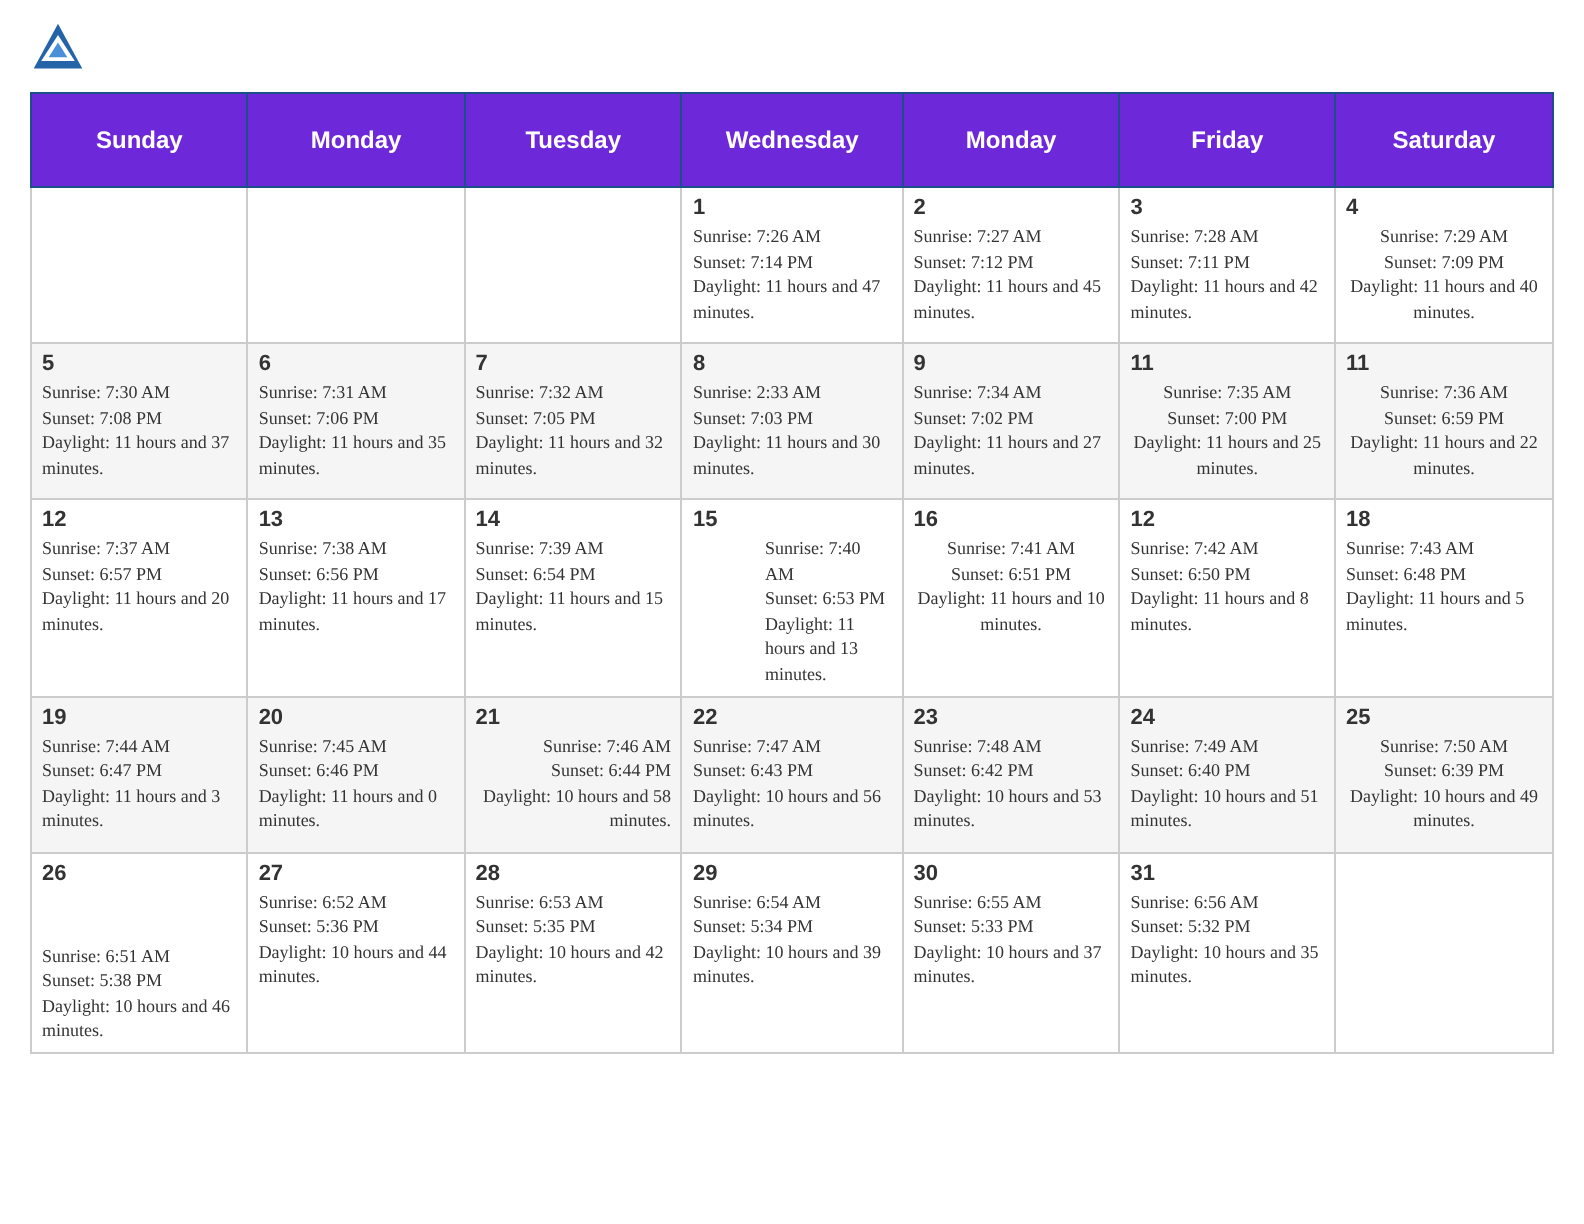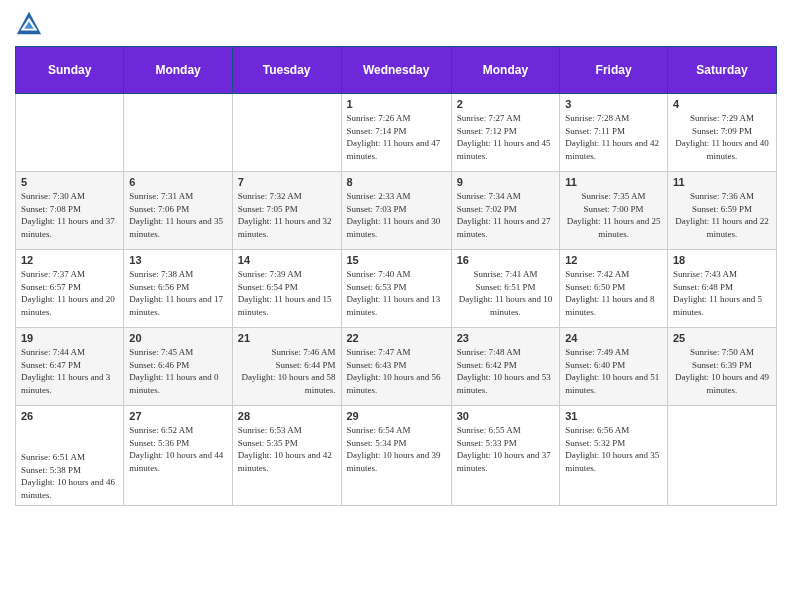--- a/index.html
+++ b/index.html
@@ -223,21 +223,21 @@
 Daylight: 11 hours and 17 minutes.</div>
           </td>
           <td>
             <span class="day-num">14</span>
             <div class="cell-text" style="white-space: pre-line;">Sunrise: 7:39 AM
 Sunset: 6:54 PM
 Daylight: 11 hours and 15 minutes.</div>
           </td>
           <td>
             <span class="day-num">15</span>
-            <div class="cell-text" style="white-space: pre-line;">Sunrise: 7:40 AM
+            <div class="cell-text" style="white-space: pre-line; margin-left: 36px;">Sunrise: 7:40 AM
 Sunset: 6:53 PM
 Daylight: 11 hours and 13 minutes.</div>
           </td>
           <td>
             <span class="day-num">16</span>
             <div class="cell-text" style="white-space: pre-line; text-align: center;">Sunrise: 7:41 AM
 Sunset: 6:51 PM
 Daylight: 11 hours and 10 minutes.</div>
           </td>
           <td>

